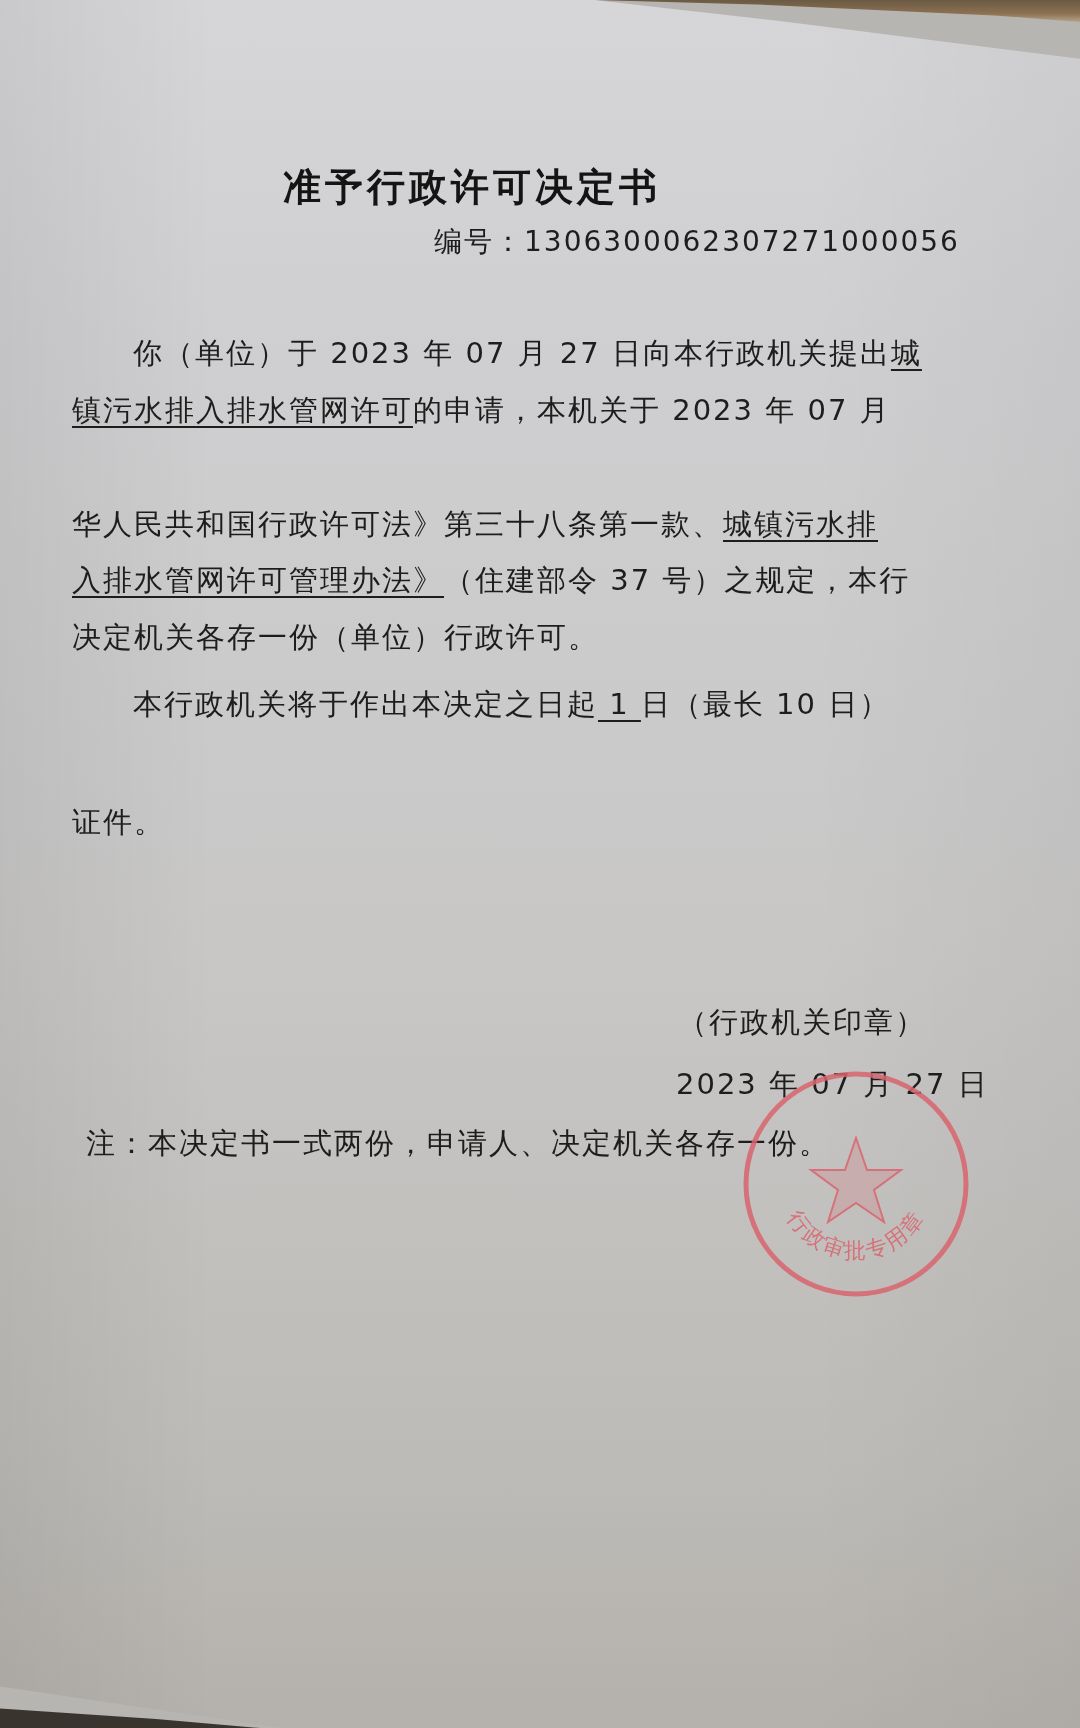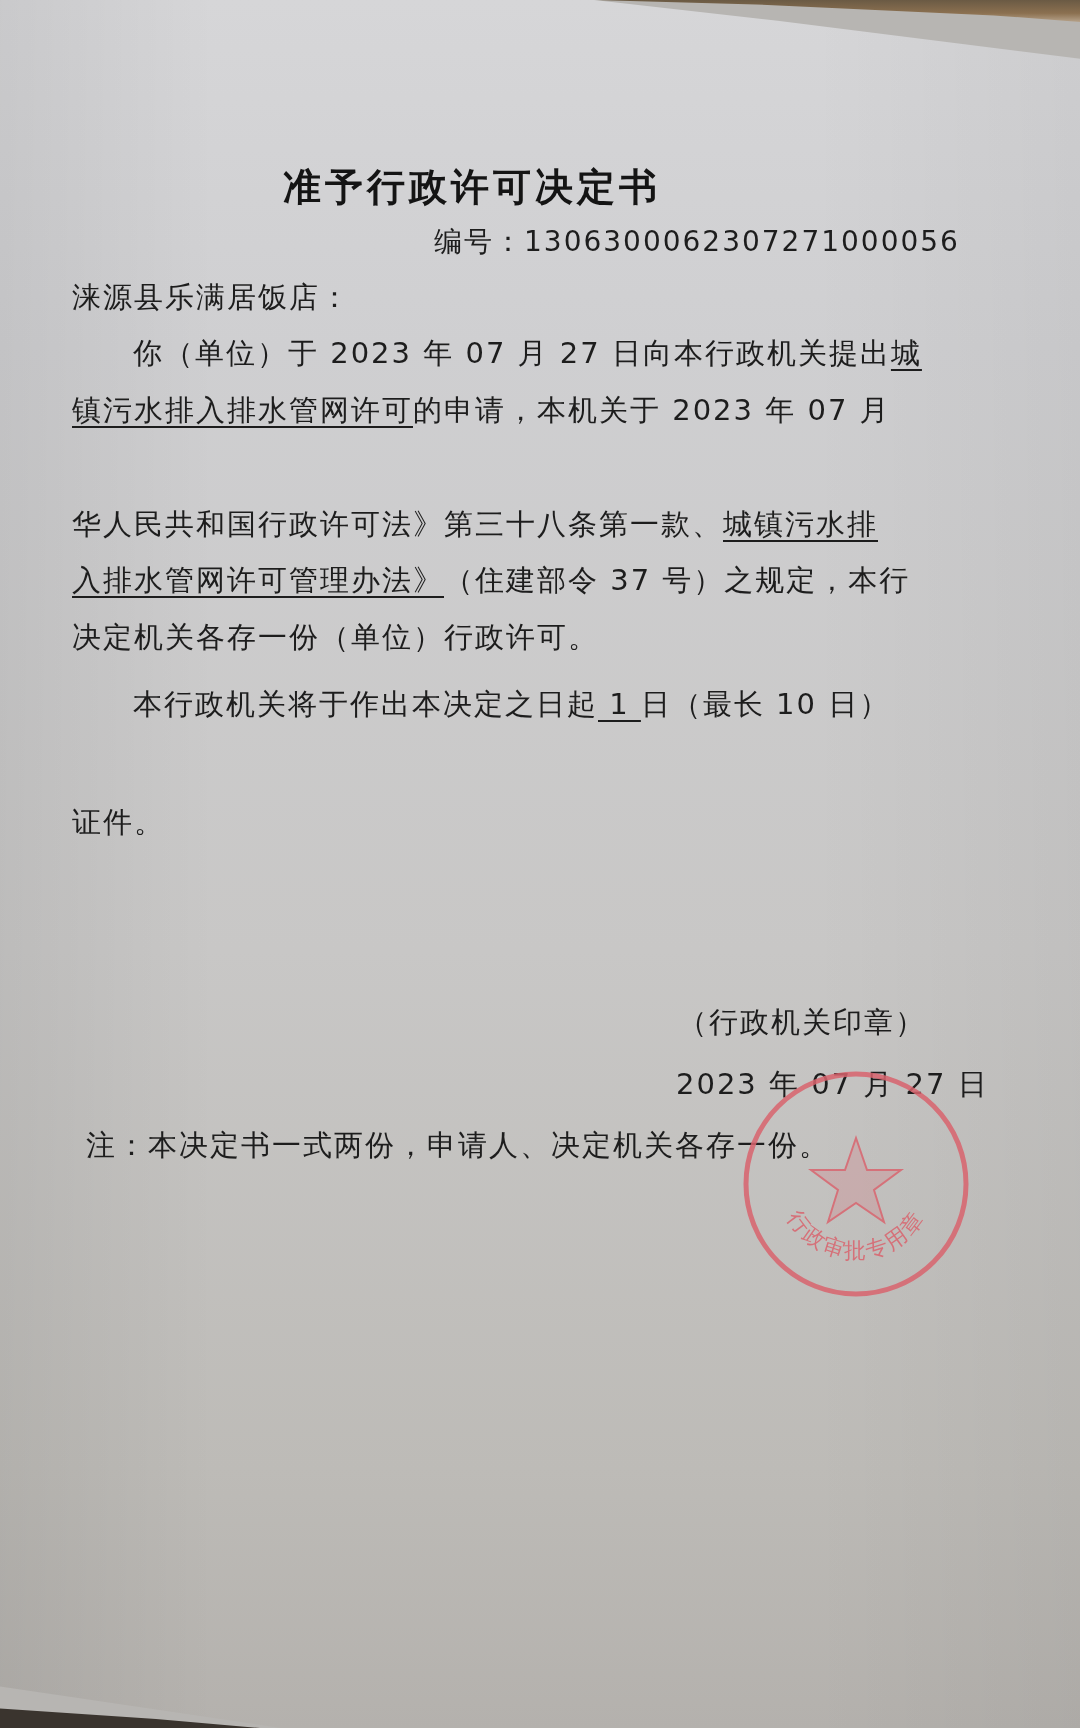--- a/index.html
+++ b/index.html
@@ -74,21 +74,20 @@
 <div class="desk-bottom"></div>
 
 <div class="paper">
 
   <div class="line title" style="left:283px; top:168px;">准予行政许可决定书</div>
 
   <div class="line" style="left:434px; top:228px; font-size:28px;">
     <span>编号：</span><span>13063000623072710000​56</span>
   </div>
 
-  <div class="line" style="left:72px; top:283px;">涞源县乐满居饭店：</div>
 
   <div class="line" style="left:133px; top:339px;">
     <span>你（单位）于 2023 年 07 月 27 日向本行政机关提出</span><span class="u">城</span>
   </div>
   <div class="line" style="left:72px; top:396px;">
     <span class="u">镇污水排入排水管网许可</span><span>的申请，本机关于 2023 年 07 月</span>
   </div>
   <div class="line" style="left:72px; top:510px;">
     <span>华人民共和国行政许可法》第三十八条第一款、</span><span class="u">城镇污水排</span>
   </div>
@@ -97,21 +96,21 @@
   </div>
   <div class="line" style="left:72px; top:623px;">决定机关各存一份（单位）行政许可。</div>
 
   <div class="line" style="left:133px; top:690px;">
     <span>本行政机关将于作出本决定之日起</span><span class="u"> 1 </span><span>日（最长 10 日）</span>
   </div>
   <div class="line" style="left:72px; top:808px;text-align:right;">证件。</div>
 
   <div class="line" style="left:678px; top:1008px;">（行政机关印章）</div>
   <div class="line" style="left:676px; top:1070px;">2023 年 07 月 27 日</div>
-  <div class="line" style="left:86px; top:1131px;">注：本决定书一式两份，申请人、决定机关各存一份。</div>
+  <div class="line" style="left:86px; top:1131px;font-family:Liberation Mono, monospace;">注：本决定书一式两份，申请人、决定机关各存一份。</div>
 
   <svg class="stamp" viewBox="0 0 232 232">
     <defs>
       <path id="bottomArc" d="M 40 130 A 78 78 0 0 0 192 130"></path>
     </defs>
     <circle cx="116" cy="116" r="110" fill="none" stroke="#d9646e" stroke-width="5"></circle>
     <polygon points="116,70 127,102 161,102 134,122 144,154 116,135 88,154 98,122 71,102 105,102" fill="rgba(217,100,110,0.25)" stroke="#d9646e" stroke-width="2"></polygon>
     <text font-size="22" fill="#d9646e" font-family="DejaVu Sans, sans-serif" letter-spacing="2">
       <textPath href="#bottomArc" startOffset="50%" text-anchor="middle">行政审批专用章</textPath>
     </text>

